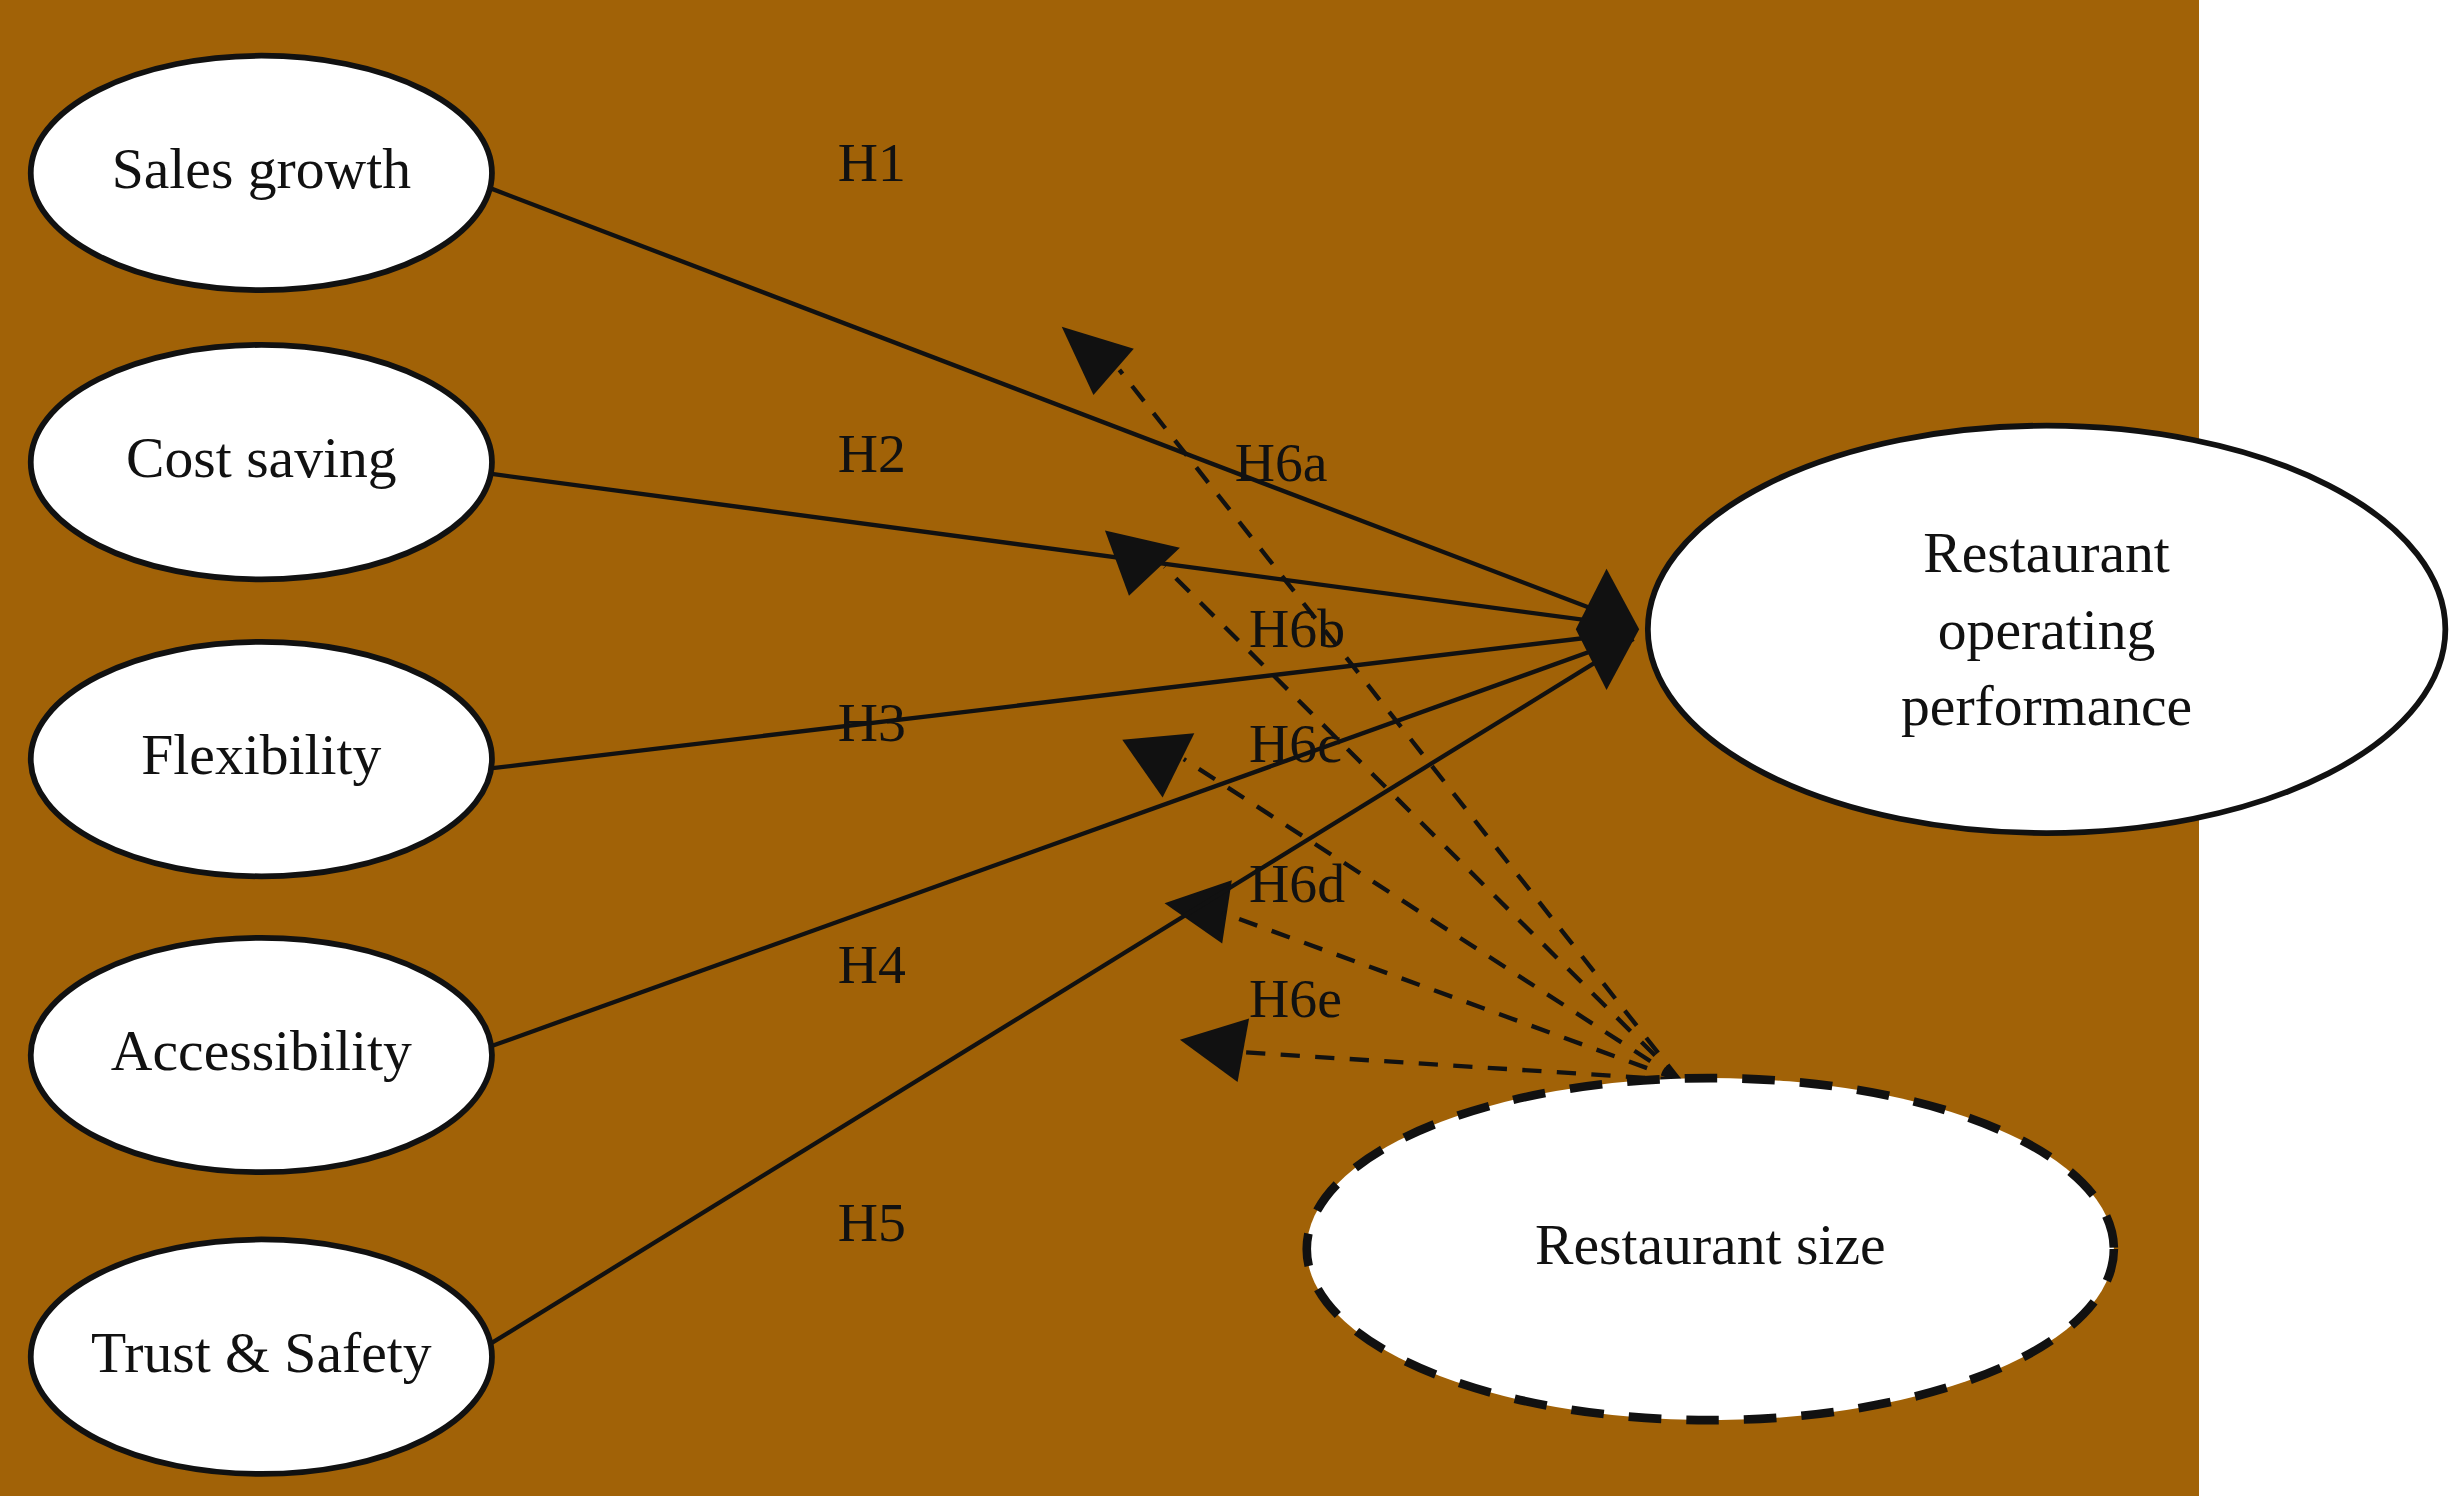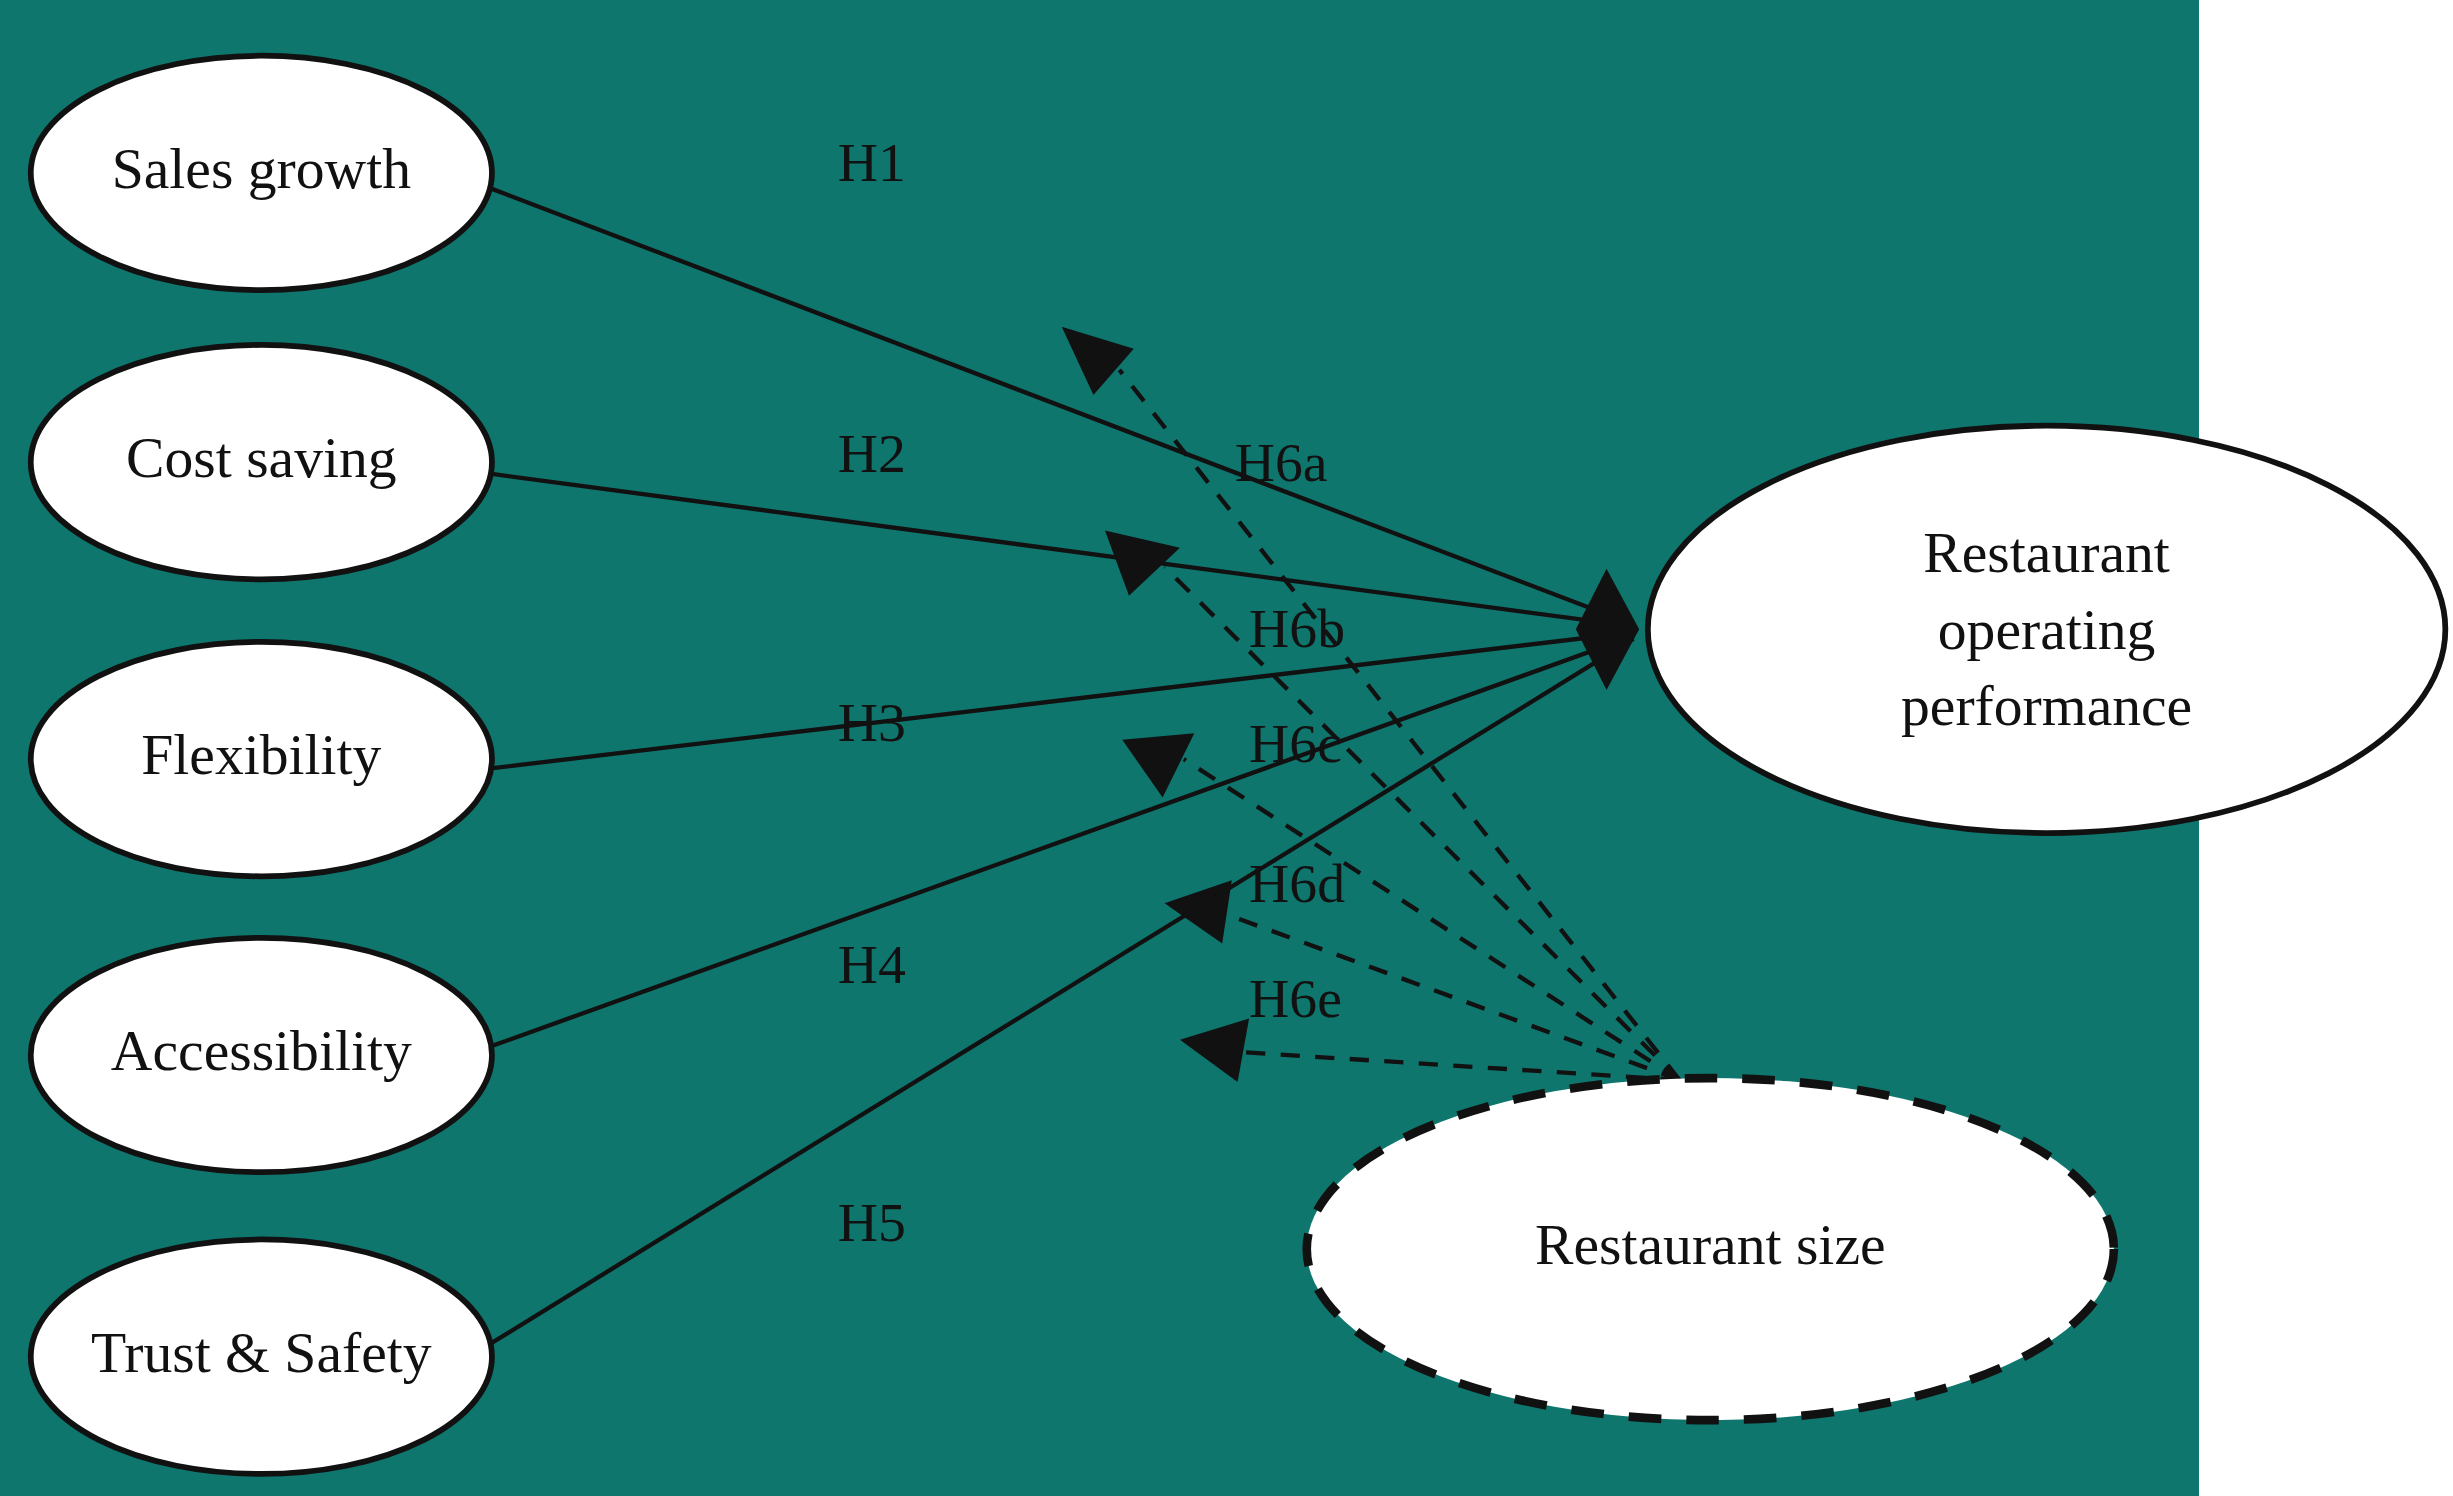--- a/index.html
+++ b/index.html
@@ -10,21 +10,21 @@
   body {
     width: 2454px;
     height: 1497px;
     overflow: hidden;
     font-family: "Liberation Serif", "DejaVu Serif", serif;
   }
   #diagram-root {
     position: relative;
     width: 2199px;
     height: 1497px;
-    background: #0f766e;
+    background: #a16207;
     text-decoration: underline;
   }
   svg#model-svg {
     display: block;
     width: 2454px;
     height: 1497px;
   }
   .node-ellipse-solid {
     fill: #ffffff;
     stroke: #111111;

